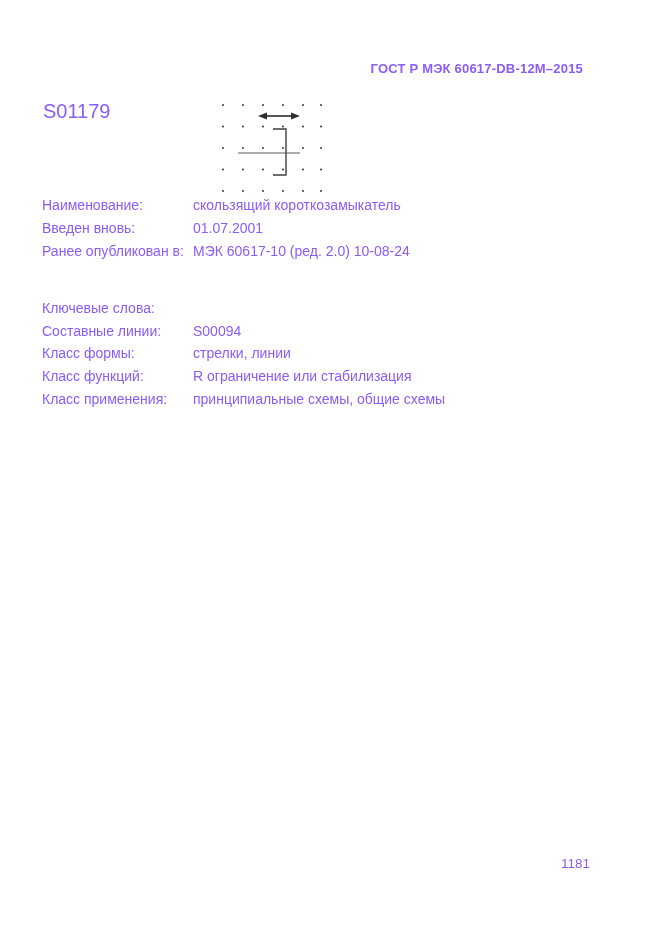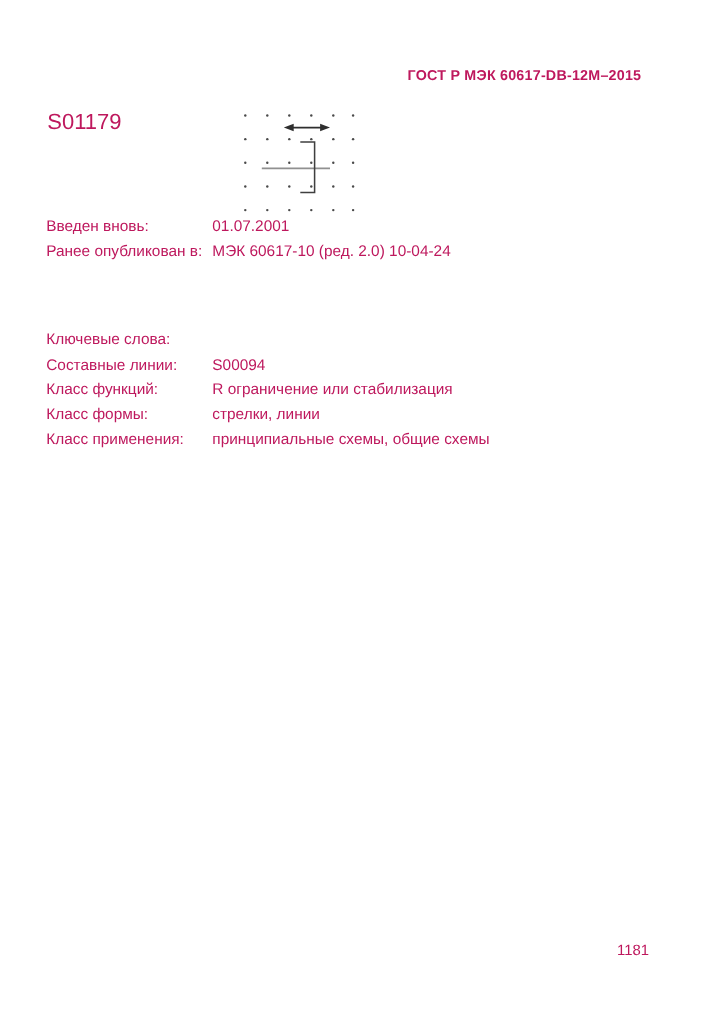--- a/index.html
+++ b/index.html
@@ -6,21 +6,21 @@
     margin: 0;
     padding: 0;
     background: #ffffff;
   }
   .page {
     position: relative;
     width: 661px;
     height: 936px;
     background: #ffffff;
     font-family: "Liberation Sans", sans-serif;
-    color: #be185d;
+    color: #8b5cf6;
     overflow: hidden;
   }
   .doc-header {
     position: absolute;
     top: 61px;
     right: 78px;
     font-size: 13px;
     font-weight: bold;
     letter-spacing: 0.2px;
     white-space: nowrap;
@@ -116,44 +116,48 @@
         <path d="M40 18 L49 14.6 L49 21.4 Z" stroke="none"></path>
         <path d="M82 18 L73 14.6 L73 21.4 Z" stroke="none"></path>
       </g>
       <line x1="20" y1="55" x2="82" y2="55" stroke="#909090" stroke-width="1.6"></line>
       <path d="M55 31 L68 31 L68 77 L55 77" fill="none" stroke="#3f3f3f" stroke-width="1.4"></path>
     </svg>
   </div>
 
   <div class="fields fields-main">
     <div class="field-row">
+      <span class="field-label">Наименование:</span>
+      <span class="field-value">скользящий короткозамыкатель</span>
+    </div>
+    <div class="field-row">
       <span class="field-label">Введен вновь:</span>
       <span class="field-value">01.07.2001</span>
     </div>
     <div class="field-row">
       <span class="field-label">Ранее опубликован в:</span>
-      <span class="field-value">МЭК 60617-10 (ред. 2.0) 10-04-24</span>
+      <span class="field-value">МЭК 60617-10 (ред. 2.0) 10-08-24</span>
     </div>
   </div>
 
   <div class="fields fields-extra">
     <div class="field-row">
       <span class="field-label">Ключевые слова:</span>
     </div>
     <div class="field-row">
       <span class="field-label">Составные линии:</span>
       <span class="field-value">S00094</span>
     </div>
     <div class="field-row">
+      <span class="field-label">Класс формы:</span>
+      <span class="field-value">стрелки, линии</span>
+    </div>
+    <div class="field-row">
       <span class="field-label">Класс функций:</span>
       <span class="field-value">R ограничение или стабилизация</span>
-    </div>
-    <div class="field-row">
-      <span class="field-label">Класс формы:</span>
-      <span class="field-value">стрелки, линии</span>
     </div>
     <div class="field-row">
       <span class="field-label">Класс применения:</span>
       <span class="field-value">принципиальные схемы, общие схемы</span>
     </div>
   </div>
 
   <div class="page-number">1181</div>
 
 </div>

